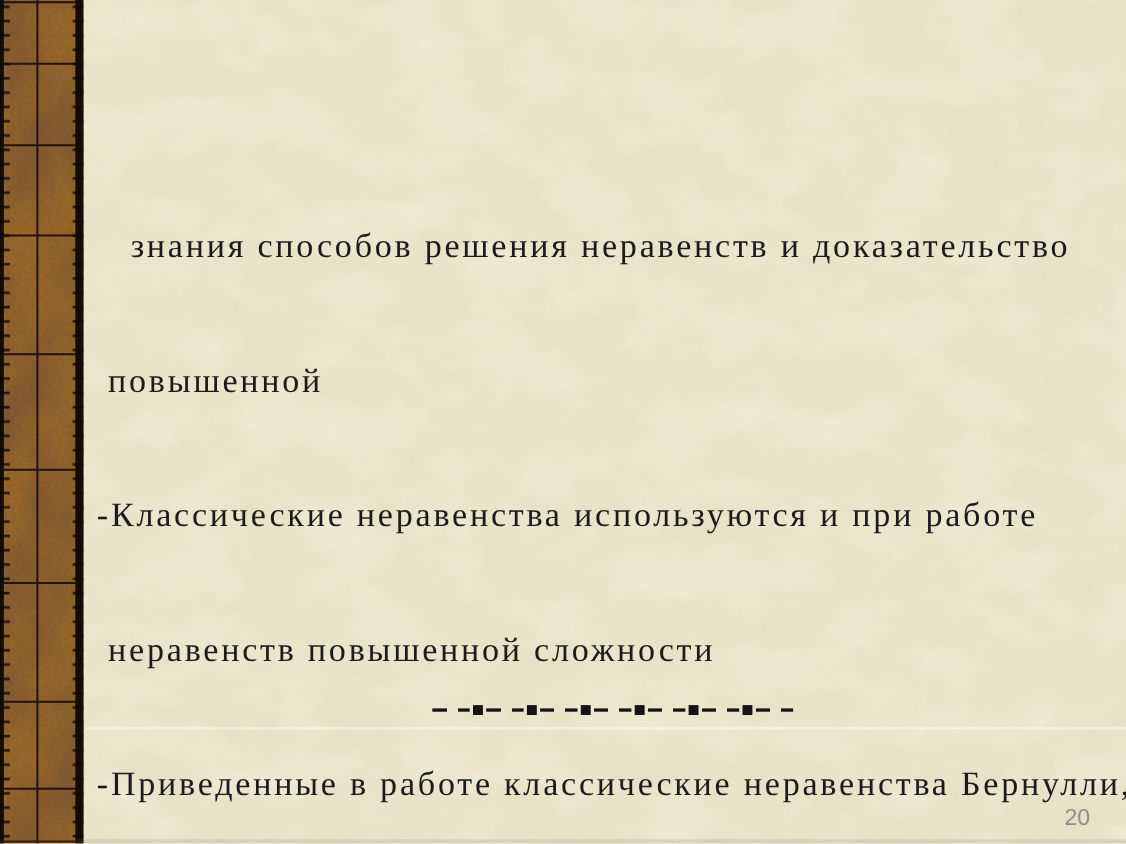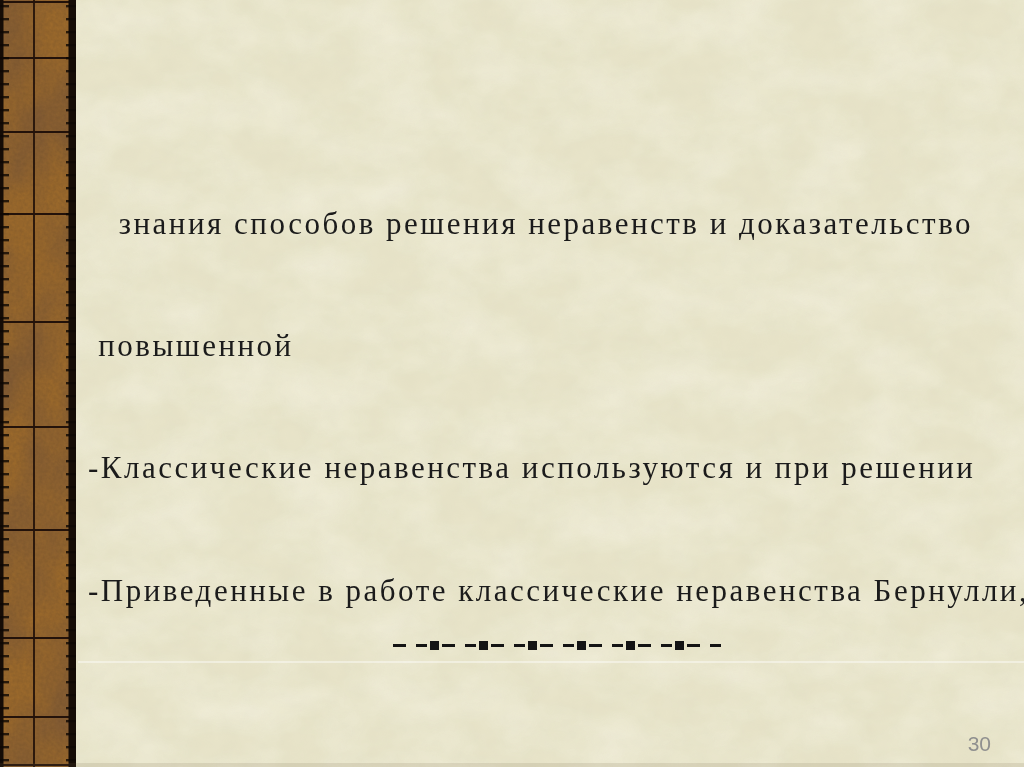--- a/index.html
+++ b/index.html
@@ -143,21 +143,22 @@
       </g>
       <rect x="0" y="0" width="3.5" height="767" fill="#150c06"></rect>
       <rect x="68.5" y="0" width="7.5" height="767" fill="#150c06"></rect>
       <rect width="76" height="767" fill="url(#stitch)" opacity="0.8"></rect>
     </svg>
   </div>
 
   <div class="text-block">
     <div class="text-line">   знания способов решения неравенств и доказательство</div>
     <div class="text-line"> повышенной</div>
-    <div class="text-line">-Классические неравенства используются и при решении</div>
+    <div class="text-line">-Классические неравенства используются и при работе</div>
+    <div class="text-line"> неравенств повышенной сложности</div>
     <div class="text-line">-Приведенные в работе классические неравенства Бернулли,</div>
     
     
     
     
     
     
   </div>
 
   <div class="divider">
@@ -172,15 +173,15 @@
     <span class="dash-seg"></span>
     <span class="square"></span>
     <span class="dash-seg"></span>
     <span class="square"></span>
     <span class="dash-seg"></span>
   </div>
 
   <div class="highlight-line"></div>
   <div class="bottom-shade"></div>
 
-  <div class="page-number">30</div>
+  <div class="page-number">20</div>
 
 </div>
 
 </body></html>

